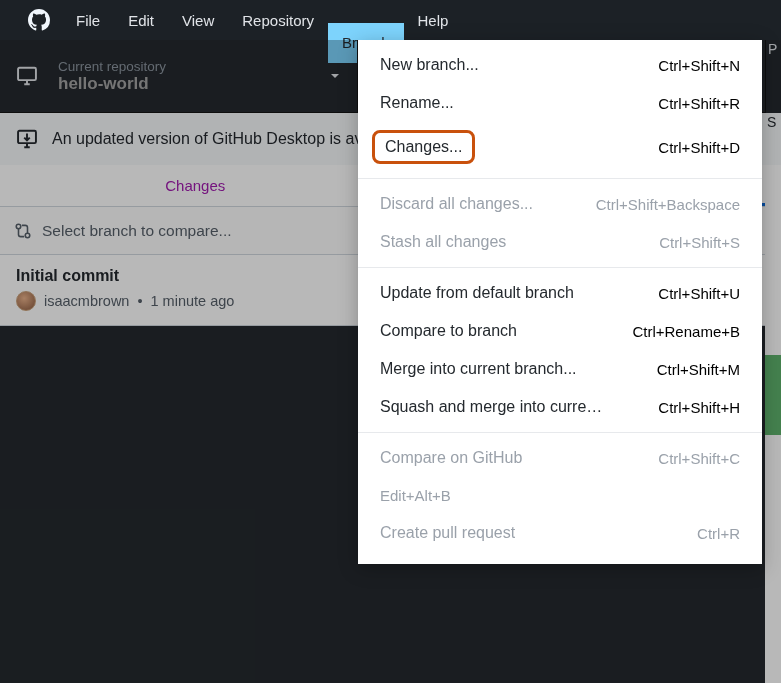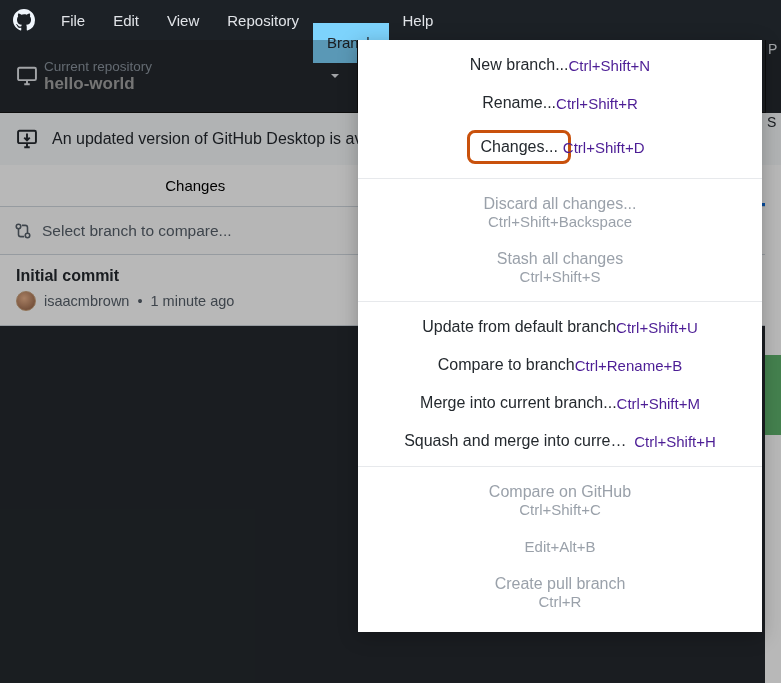--- a/index.html
+++ b/index.html
@@ -1,51 +1,51 @@
 <!DOCTYPE html>
 <html><head>
   <meta charset="utf-8">
   <style>
     * { margin: 0; padding: 0; box-sizing: border-box; font-family: -apple-system, BlinkMacSystemFont, "Segoe UI", Helvetica, Arial, sans-serif; }
     body { width: 781px; height: 683px; overflow: hidden; background: #24292e; position: relative; }
 
-    .titlebar { height: 40px; background: #1c2126; display: flex; align-items: center; padding: 0 7px; gap: 6px; }
+    .titlebar { height: 40px; background: #1c2126; display: flex; align-items: center; padding: 0 22px; gap: 6px; }
     .logo-wrap { display:flex; align-items:center; padding: 0 6px; }
     .menu-items { display: flex; align-items: center; height: 100%; }
     .menu-item { color: #e1e4e8; padding: 0 14px; height: 100%; display: flex; align-items: center; font-size: 15px; cursor: pointer; }
     .menu-item.active { background: #7dd3fc; color: #24292e; margin-top: 45px; }
 
     .toolbar { height: 73px; background: #24292e; display: flex; align-items: center; border-bottom: 1px solid #141414; }
-    .repo-sel { display: flex; align-items: center; padding: 0 16px; width: 358px; height: 100%; gap: 6px; border-right: 1px solid #141414; cursor: pointer; position: relative; }
+    .repo-sel { display: flex; align-items: center; padding: 0 16px; width: 358px; height: 100%; gap: 20px; border-right: 1px solid #141414; cursor: pointer; position: relative; }
     .repo-sel .chev { position: absolute; right: 16px; color: #e1e4e8; }
     .repo-text { display:flex; flex-direction:column; }
     .repo-label { color: #8b949e; font-size: 13.5px; }
     .repo-name { color: #a3a3a3; font-size: 17px; font-weight: 600; }
 
     .banner { height: 52px; background: #f6f8fa; display: flex; align-items: center; padding: 0 16px; gap: 14px; color: #24292e; font-size: 16px; }
 
     .tabs { height: 42px; display: flex; background: #fff; border-bottom: 1px solid #d0d7de; }
-    .tab { flex: 1; display: flex; align-items: center; justify-content: center; font-size: 15px; color: #000000; cursor: pointer; }
+    .tab { flex: 1; display: flex; align-items: center; justify-content: center; font-size: 15px; color: #a21caf; cursor: pointer; }
     .tab.active { border-bottom: 3px solid #0969da; color: #24292e; font-weight: 500; }
 
     .branch-compare { height: 48px; background: #fdfdfd; display:flex; align-items:center; padding: 0 14px; gap: 10px; border-bottom: 1px solid #d0d7de; color: #57606a; font-size: 15.5px; }
 
     .commit-list { background: #fff; }
     .commit { padding: 12px 16px 14px 16px; border-bottom: 1px solid #d0d7de; }
     .commit-title { font-weight: 600; font-size: 16px; color: #24292e; margin-bottom: 6px; }
     .commit-meta { display:flex; align-items:center; gap: 8px; color: #57606a; font-size: 14.5px; }
     .avatar { width: 20px; height: 20px; border-radius: 50%; background: radial-gradient(circle at 40% 35%,#e9b18a,#8a5a3f); border:1px solid #c9a07a; }
 
     .dim-overlay { position:absolute; left:0; top:40px; right:0; bottom:0; background: rgba(0,0,0,0.28); }
 
     .dropdown { position: absolute; left: 358px; top: 40px; width: 404px; background: #fff; box-shadow: 0 4px 18px rgba(0,0,0,0.25); padding: 6px 0 12px 0; }
-    .dd-item { display:flex; align-items:center; justify-content: center; padding: 10px 22px; font-size: 16px; cursor: pointer; }
-    .dd-item.disabled { color: #9aa1aa; cursor: default; flex-direction: column; }
+    .dd-item { display:flex; align-items:center; justify-content: space-between; padding: 10px 22px; font-size: 16px; cursor: pointer; }
+    .dd-item.disabled { color: #9aa1aa; cursor: default; }
     .dd-item .shortcut { color: inherit; font-size: 15px; }
-    .dd-item:not(.disabled) .shortcut { color: #4c1d95; }
+    .dd-item:not(.disabled) .shortcut { color: #000000; }
     .dd-item:not(.disabled) .lbl { color: #24292e; }
     .dd-sep { height: 1px; background: #e7e9ec; margin: 6px 0; }
     .dd-item .lbl { white-space: nowrap; overflow: hidden; text-overflow: ellipsis; max-width: 230px; }
     .highlight-box { border: 3px solid #c9510c; border-radius: 8px; padding: 5px 10px; margin: -2px -8px; }
 
     .right-strip { position:absolute; right:0; top:40px; width:16px; height: 643px; background: #ffffff; }
     .right-strip .p1 { height: 73px; background:#24292e; border-left:1px solid #141414; }
     .right-strip .p2 { height: 52px; background:#f6f8fa; }
     .right-strip .p3 { height: 190px; background:#fff; }
     .right-strip .p4 { height: 80px; background: linear-gradient(#5fb36d,#5fb36d); }
@@ -197,16 +197,16 @@
     </div>
     <div class="dd-sep"></div>
     <div class="dd-item disabled">
       <span class="lbl">Compare on GitHub</span>
       <span class="shortcut">Ctrl+Shift+C</span>
     </div>
     <div class="dd-item disabled">
       <span class="shortcut">Edit+Alt+B</span>
     </div>
     <div class="dd-item disabled">
-      <span class="lbl">Create pull branch</span>
+      <span class="lbl">Create pull request</span>
       <span class="shortcut">Ctrl+R</span>
     </div>
   </div>
 
 </body></html>

